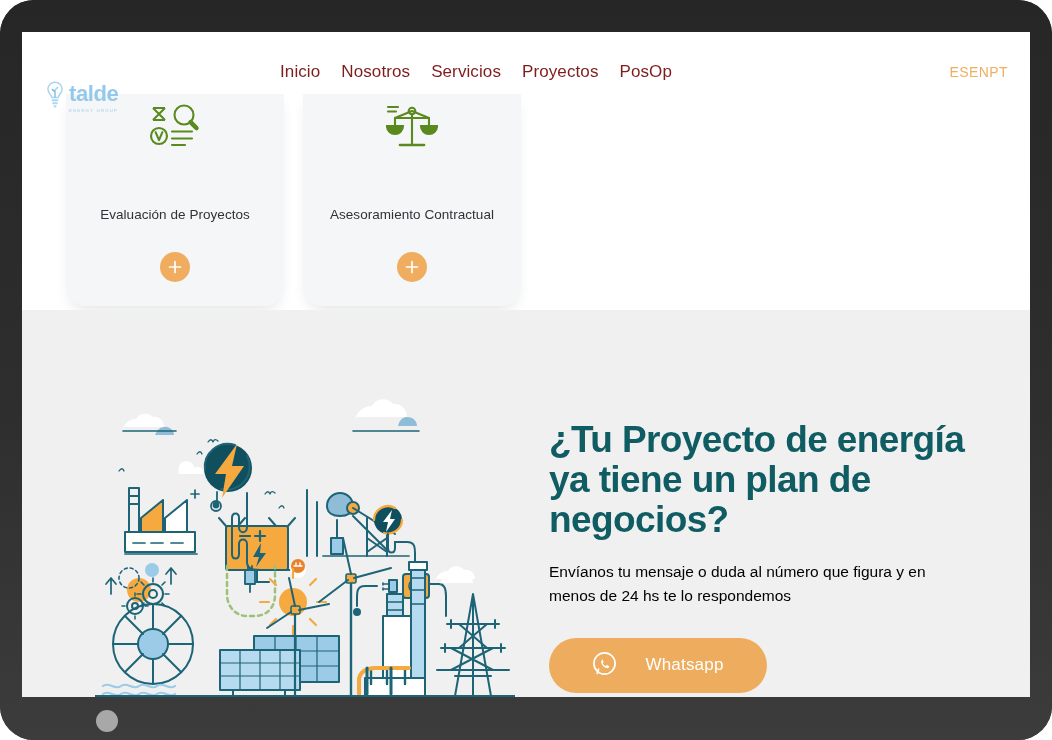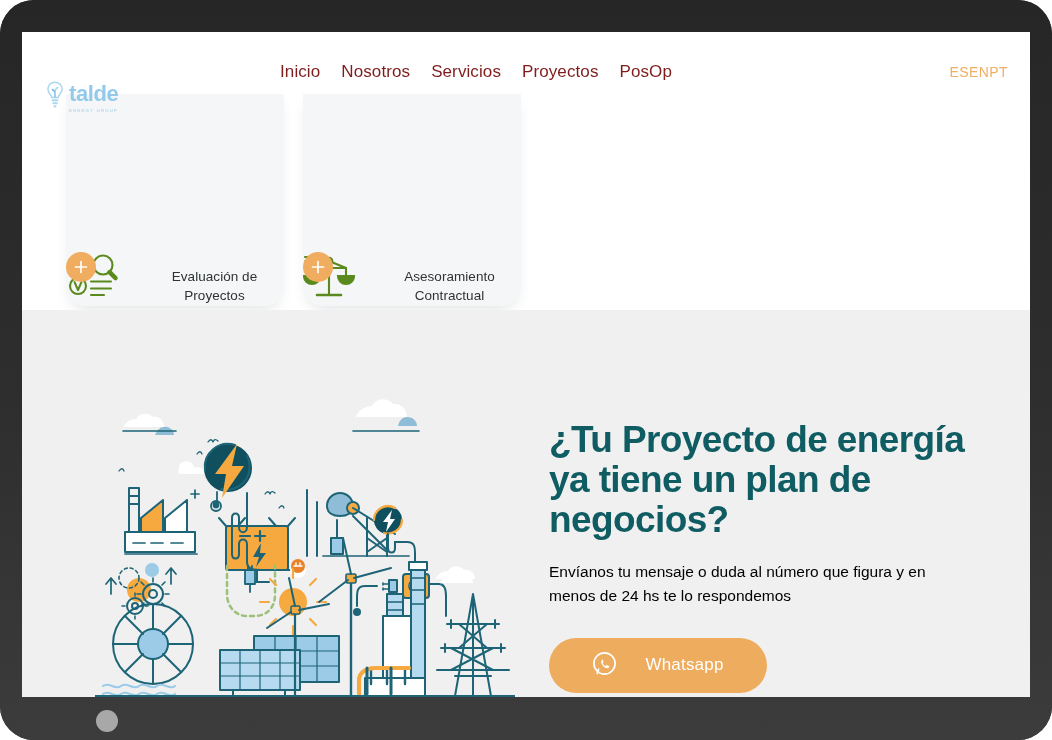--- a/index.html
+++ b/index.html
@@ -102,21 +102,21 @@
     position: absolute;
     left: 44px; top: 0;
     width: 920px; height: 216px;
     display: flex; gap: 19px;
   }
   .service-card {
     width: 218px; height: 212px;
     background: #f5f6f7;
     border-radius: 0 0 20px 20px;
     box-shadow: 0 7px 14px -5px rgba(60,70,80,0.17);
-    display: flex; flex-direction: row; align-items: flex-end;
+    display: flex; flex-direction: column; align-items: center;
     position: relative;
     cursor: pointer;
     gap: 23px;
   }
   .service-icon {
     margin-top: 4px;
     width: 62px; height: 58px;
     display: flex; align-items: center; justify-content: center;
   }
   .service-title {

